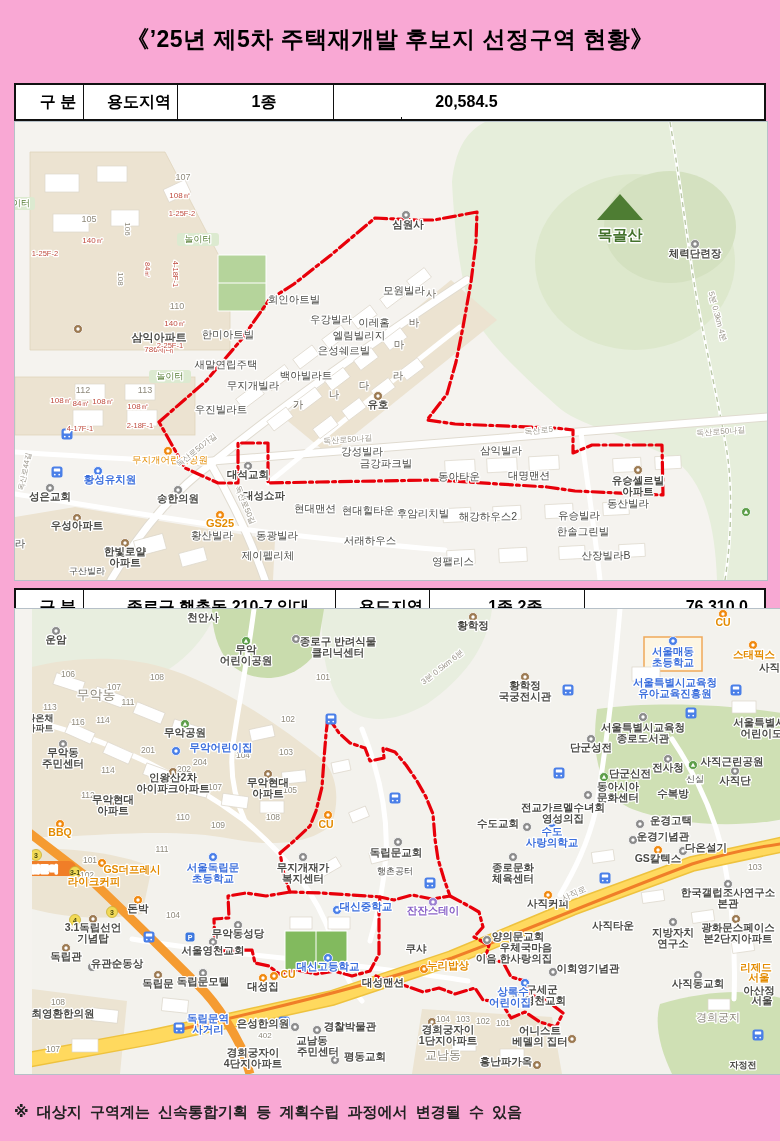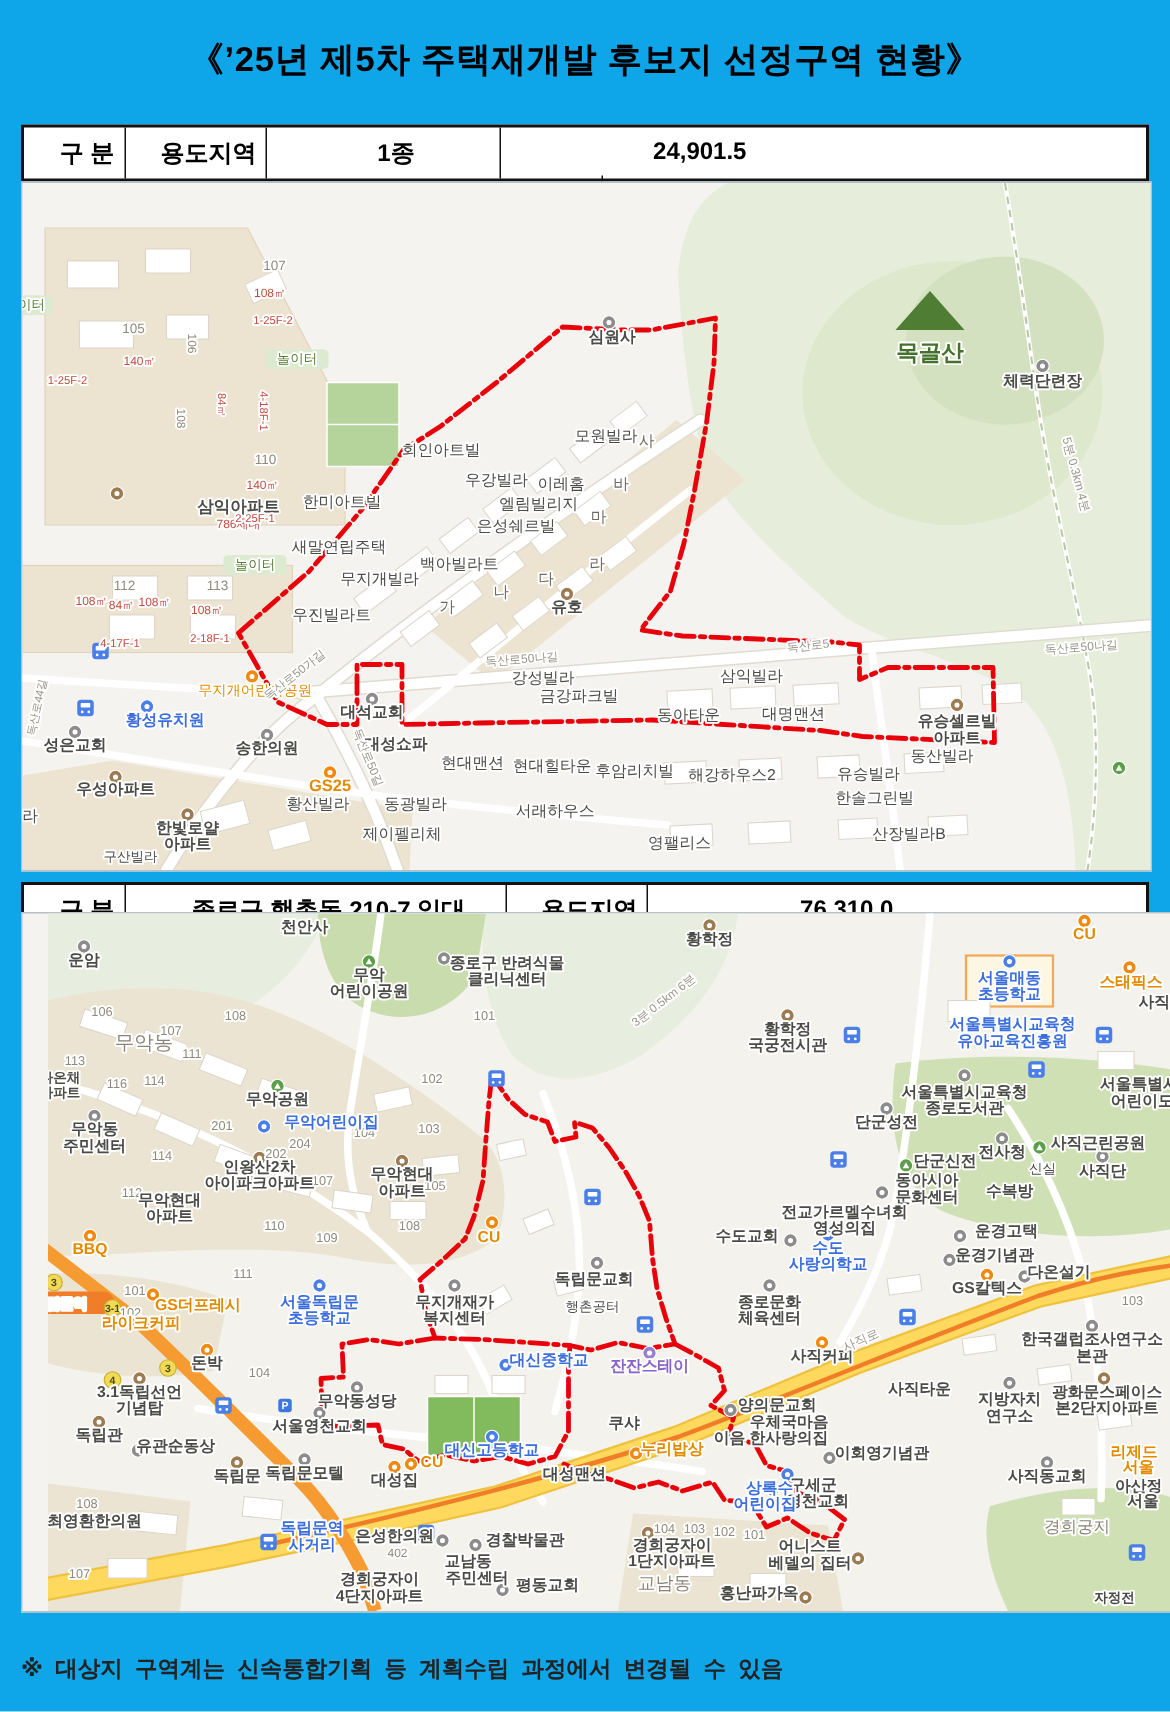--- a/index.html
+++ b/index.html
@@ -1,16 +1,16 @@
 <!DOCTYPE html>
 <html><head>
 <meta charset="utf-8">
 <style>
   html,body{margin:0;padding:0;background:#fff;}
-  .page{position:relative;width:780px;height:1141px;background:#0ea5e9;overflow:hidden;
+  .page{position:relative;width:780px;height:1141px;background:#f9a8d4;overflow:hidden;
         font-family:"Liberation Sans","DejaVu Sans",sans-serif;}
   .title{position:absolute;top:24px;left:0;width:780px;text-align:center;
          font-size:23px;font-weight:800;color:#000;letter-spacing:0.5px;}
   .info-table{position:absolute;left:14px;width:752px;height:38px;display:flex;
               border:2px solid #111;box-sizing:border-box;background:#fff;}
   .t1{top:83px;} .t2{top:588px;}
   .cell{display:flex;align-items:center;justify-content:center;font-size:16px;
         font-weight:700;color:#000;border-right:1.6px solid #111;box-sizing:border-box;height:100%;padding-left:17px;}
   .cell:last-child{border-right:none;}
   .c0{width:68px;} .c1{width:254px;} .c2{width:94px;} .c3{width:156px;text-align:center;} .c4{width:68px;margin-top:32px;} .c5{width:112px;}
@@ -30,21 +30,21 @@
 
 <div class="page">
 
   <div class="title">《’25년 제5차 주택재개발 후보지 선정구역 현황》</div>
 
   <div class="info-table t1">
     <div class="cell c0">구 분</div>
     <div class="cell c2">용도지역</div>
     <div class="cell c3">1종</div>
     <div class="cell c4">면 적</div>
-    <div class="cell c5">24,901.5</div>
+    <div class="cell c5">20,584.5</div>
   </div>
 
   <div class="map-box m1">
     <svg id="map1-svg" width="752" height="458" viewBox="0 0 752 458">
       <rect x="0" y="0" width="752" height="458" fill="#f5f3ef"></rect>
 
       <path fill="#e6eedb" d="M437,60 C440,30 450,10 470,0 L752,0 L752,458 L702,458 C700,400 688,355 655,335 C615,315 560,302 542,284 C515,260 472,222 458,192 C448,170 440,120 437,60 Z"></path>
       <ellipse cx="620" cy="140" rx="100" ry="88" fill="#dde8cc"></ellipse>
       <ellipse cx="655" cy="105" rx="66" ry="56" fill="#d4e1c0"></ellipse>
       <path d="M655,0 C665,60 670,100 676,140 C684,200 700,260 712,330 C718,370 716,420 710,458" fill="none" stroke="#ffffff" stroke-width="3"></path>
@@ -283,20 +283,21 @@
           <text x="5" y="425" fill="#4b4b47" font-size="10.5" font-weight="500" text-anchor="middle">라</text>
           <text x="72" y="452" fill="#4b4b47" font-size="9" font-weight="500" text-anchor="middle">구산빌라</text>
         </g>
     </svg>
   </div>
 
   <div class="info-table t2">
     <div class="cell c0">구 분</div>
     <div class="cell c1">종로구 행촌동 210-7 일대</div>
     <div class="cell c2">용도지역</div>
+    <div class="cell c3">1종,2종</div>
     <div class="cell c4">면 적</div>
     <div class="cell c5">76,310.0</div>
   </div>
 
   <div class="map-box m2">
     <svg id="map2-svg" width="752" height="465" viewBox="0 0 752 465">
       <rect x="0" y="0" width="752" height="465" fill="#f3f2ed"></rect>
 
       <path d="M0,0 L185,0 C175,30 150,55 120,70 C80,88 40,95 0,92 Z" fill="#e8eedf"></path>
       <path d="M290,0 L460,0 C455,40 430,70 395,95 C360,115 330,115 310,95 C295,75 288,40 290,0 Z" fill="#e8eedf"></path>

